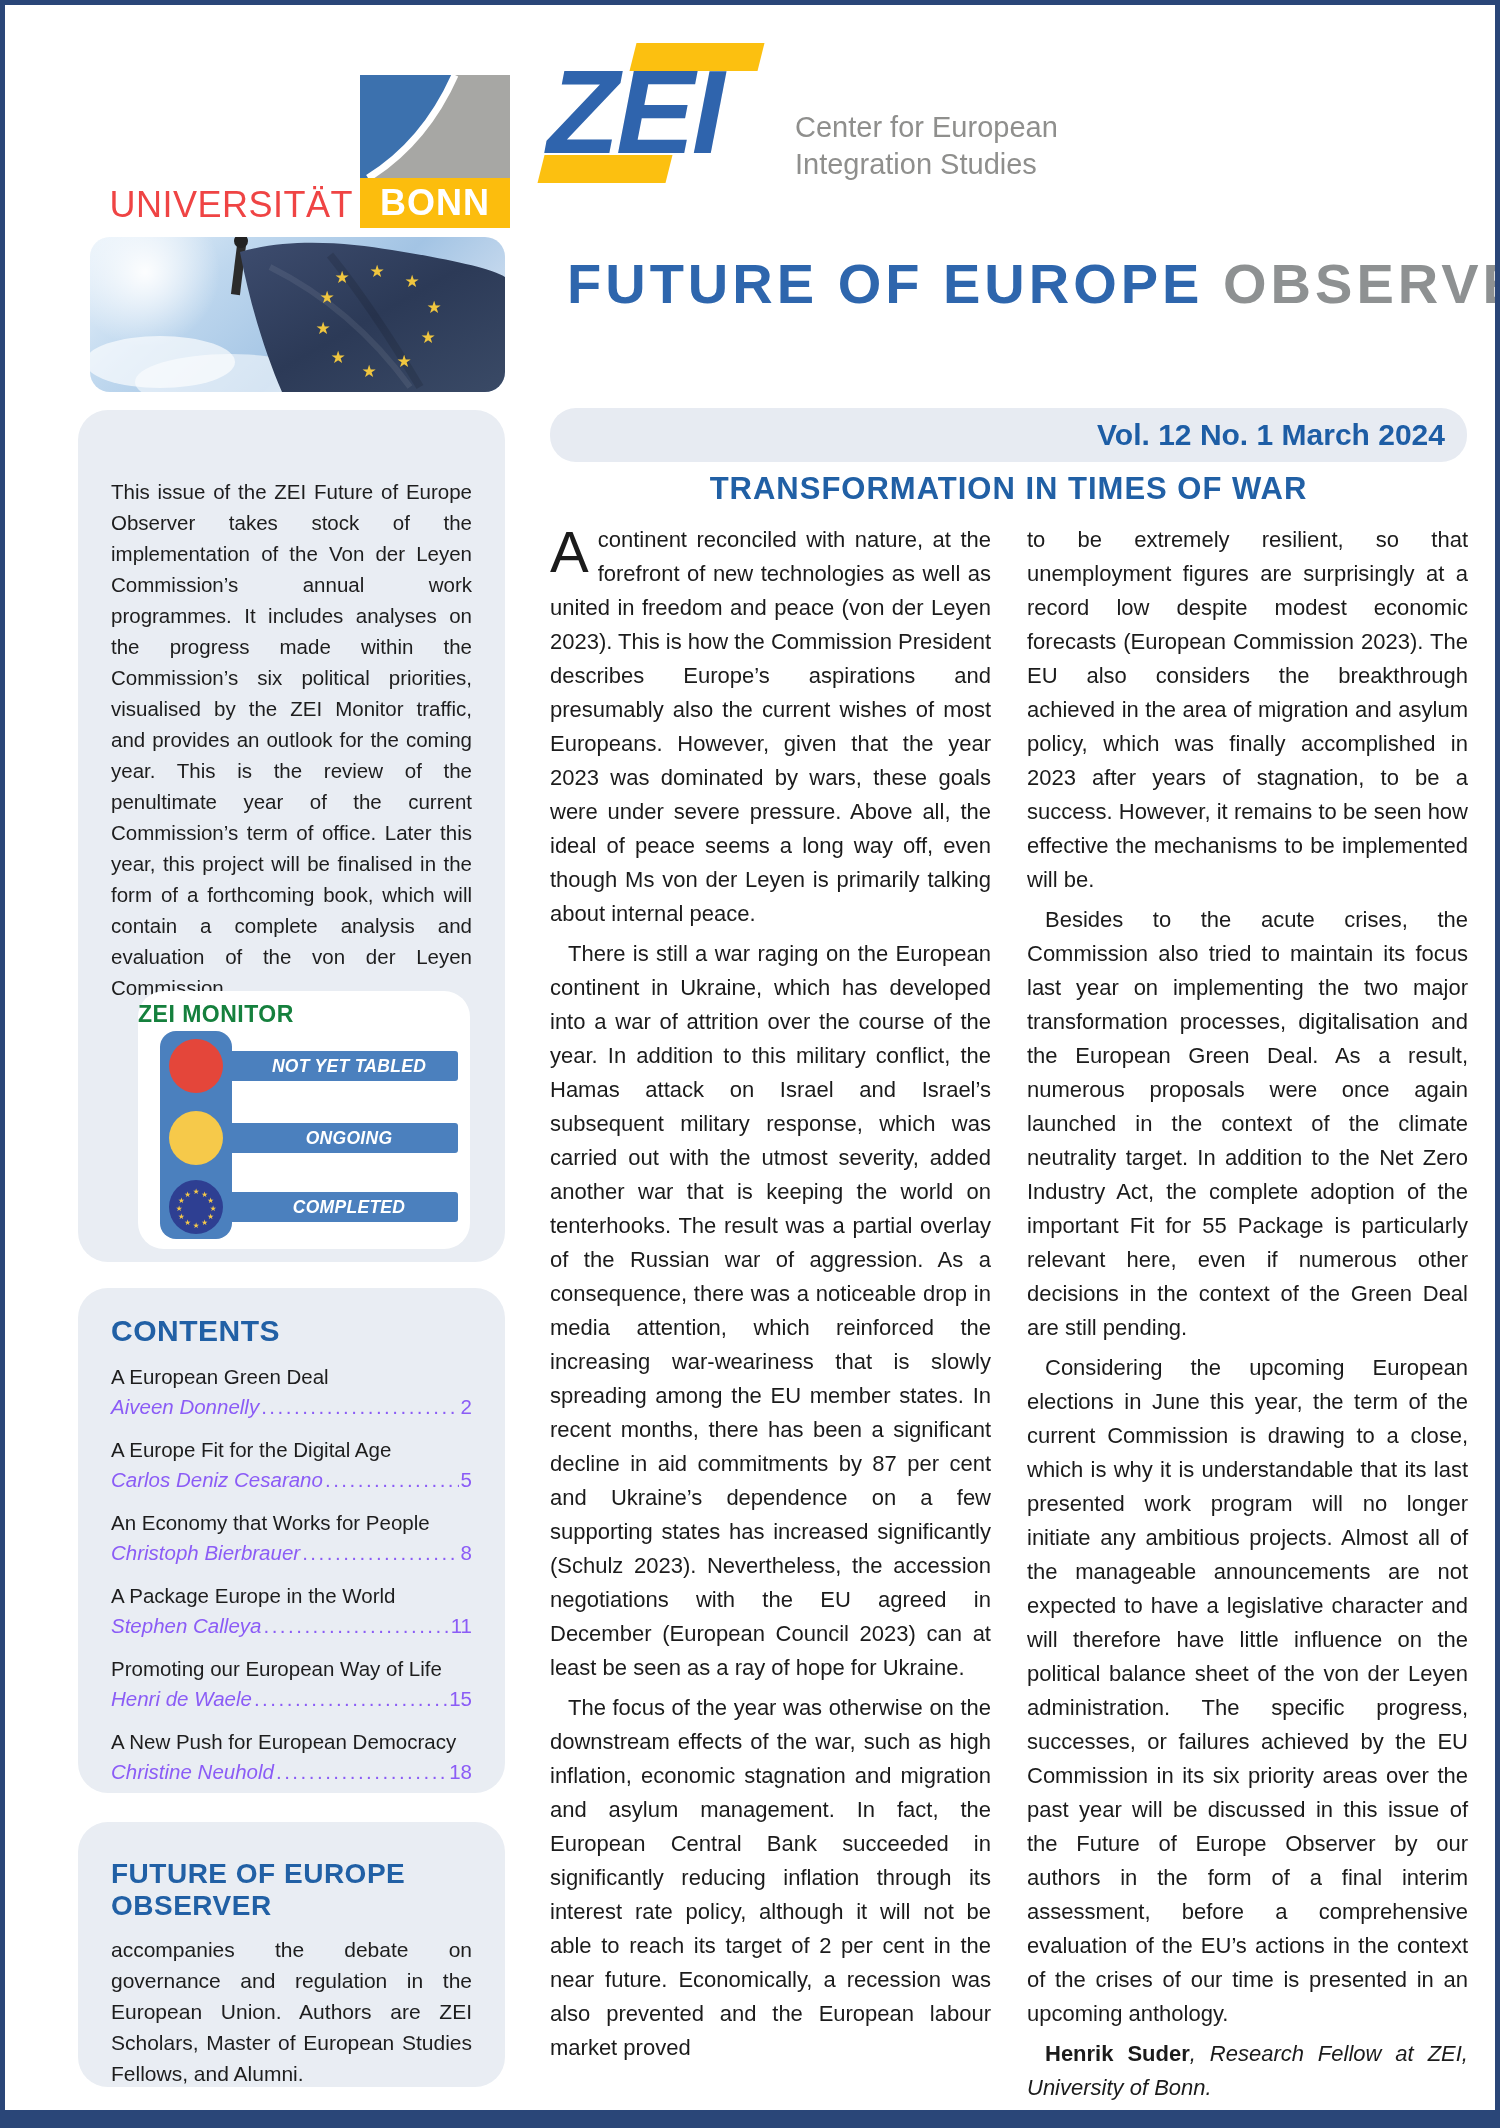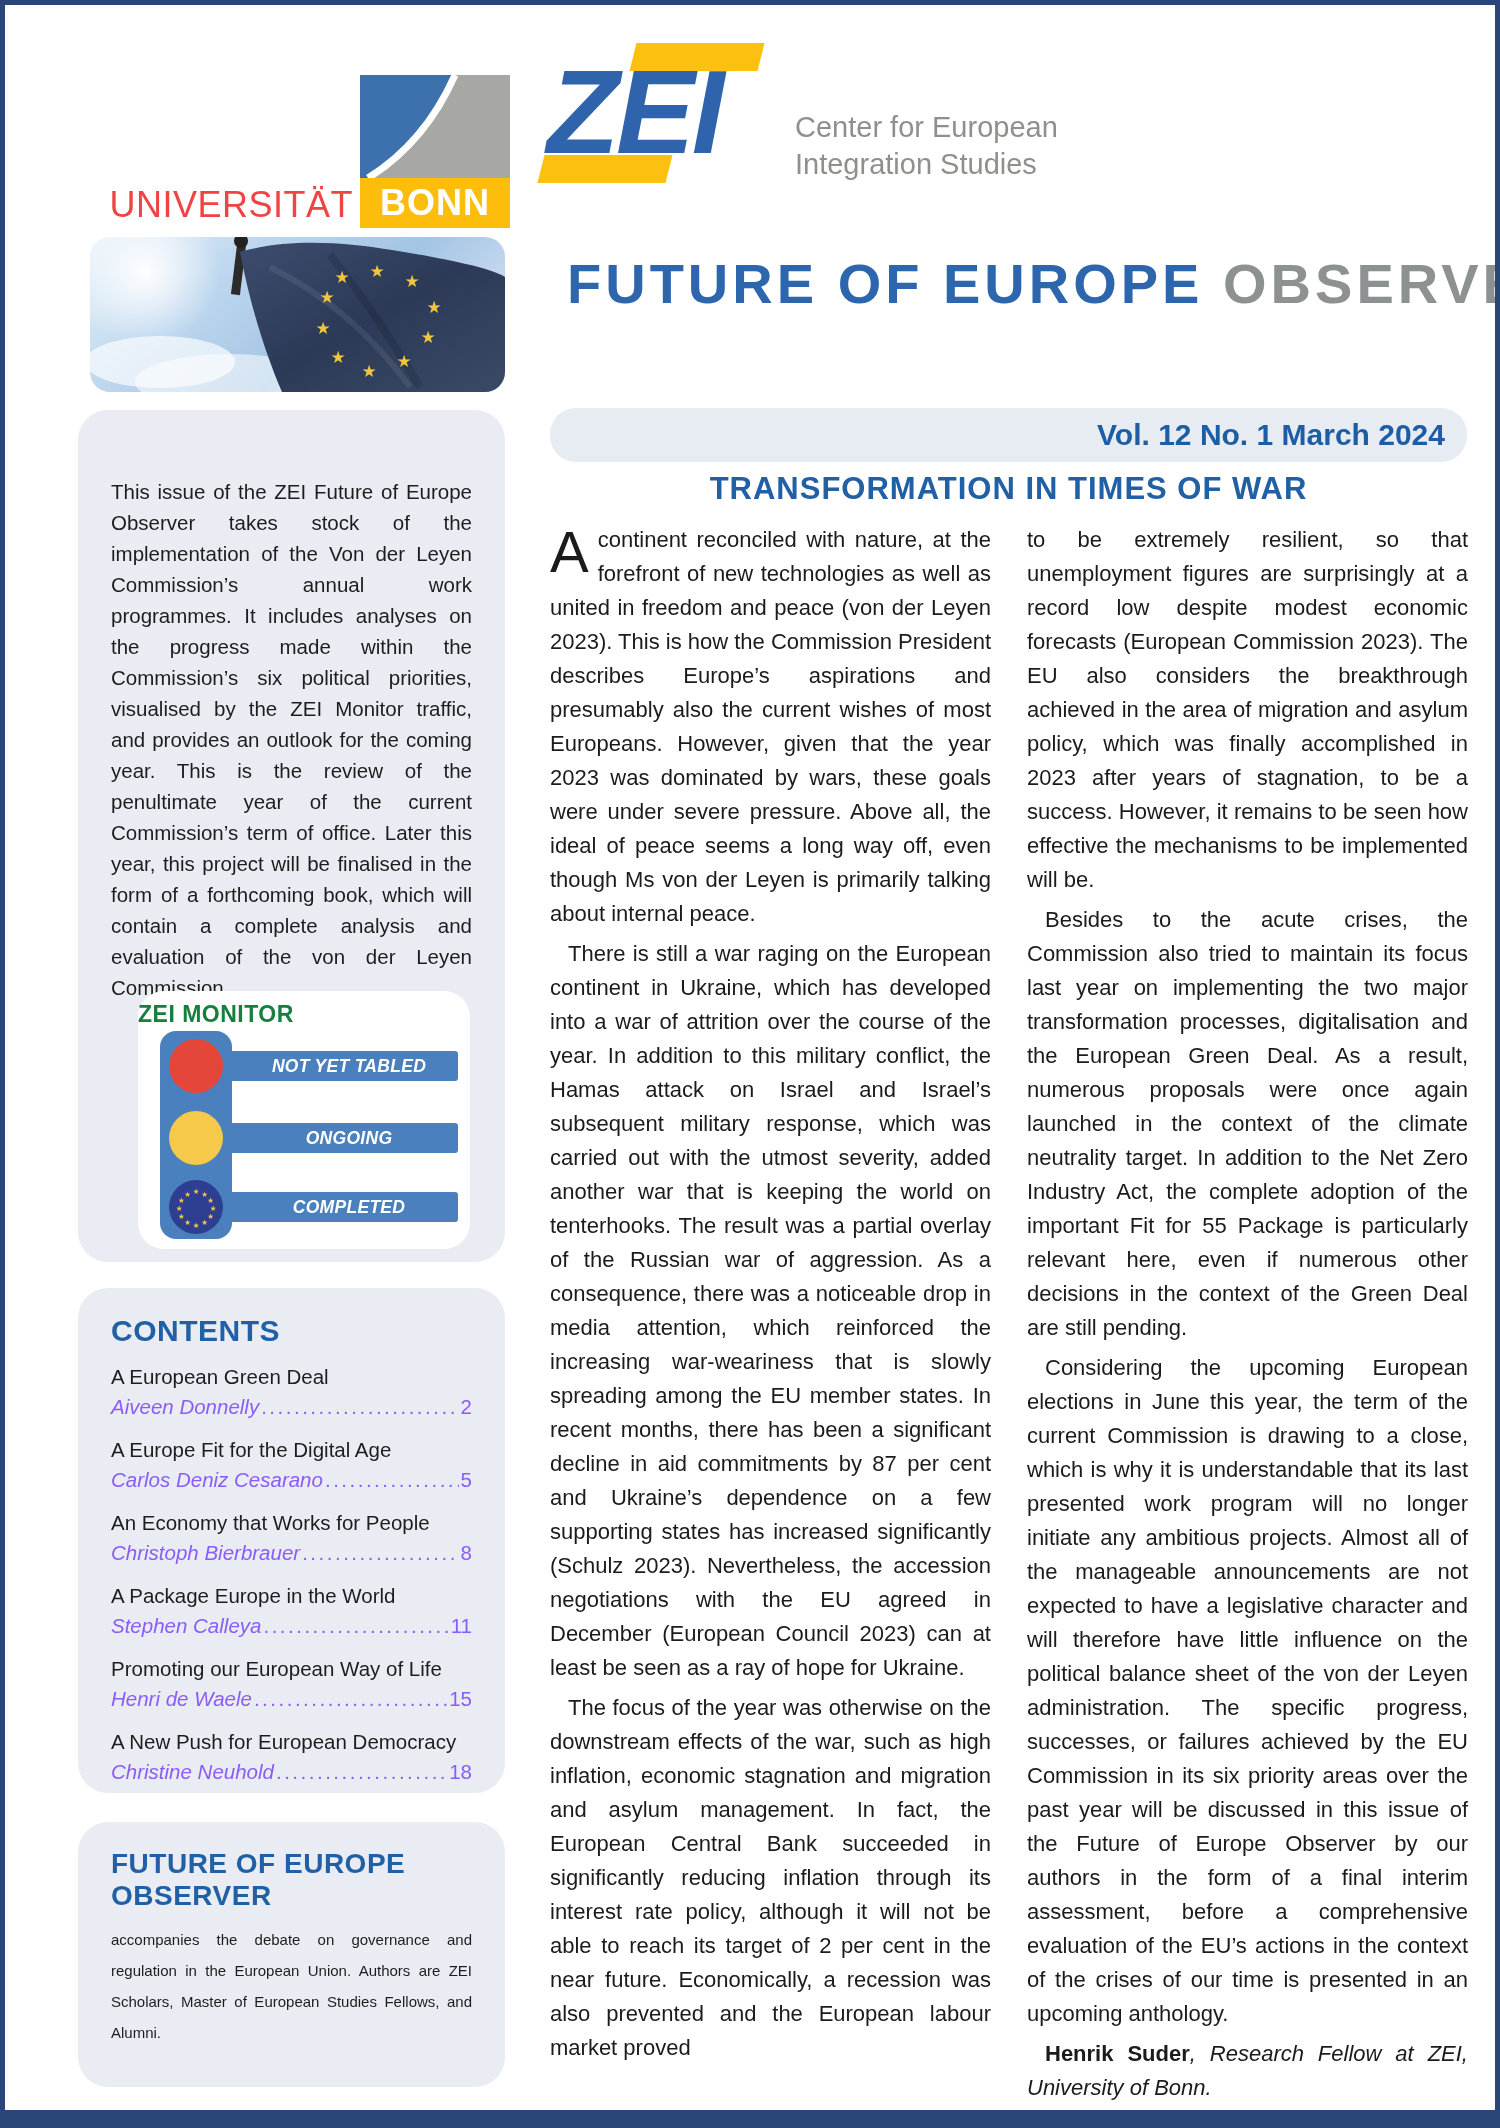--- a/index.html
+++ b/index.html
@@ -60,23 +60,23 @@
   .box-heading{color:#2160a5; font-weight:bold; font-size:30px; letter-spacing:.5px;}
   .toc-list{margin-top:14px;}
   .toc-item{margin-bottom:13px;}
   .toc-title{font-size:20.5px; line-height:30px; white-space:nowrap; color:#1d1d1d;}
   .toc-author-row{display:flex; align-items:center; font-size:20.5px; line-height:30px; color:#8b5cf6;}
   .toc-author{font-style:italic; white-space:nowrap;}
   .toc-dots{flex:1; overflow:hidden; white-space:nowrap; margin:0 2px;}
   .toc-dots::after{content:"......................................................."; letter-spacing:2.5px;}
   .toc-page{white-space:nowrap;}
 
-  .about-box{left:73px; top:1817px; width:427px; height:265px; padding:26px 33px 0;}
+  .about-box{left:73px; top:1817px; width:427px; height:265px; padding:36px 33px 0;}
   .about-heading{color:#2160a5; font-weight:bold; font-size:28px; letter-spacing:.5px;}
-  .about-text{margin-top:12px; font-size:15px; line-height:31px; text-align:justify; color:#1d1d1d;}
+  .about-text{margin-top:12px; font-size:21px; line-height:31px; text-align:justify; color:#1d1d1d;}
 
   
   .issue-bar{left:545px; top:403px; width:917px; height:54px; background:#e7ebf2;
     border-radius:26px; box-sizing:border-box; text-align:right; padding-right:22px;
     line-height:54px; color:#1d5da5; font-weight:bold; font-size:30px;}
   .headline{left:545px; top:466px; width:917px; text-align:center;
     color:#2160a5; font-weight:bold; font-size:31px; letter-spacing:1px;}
   .body-col{top:518px; width:441px; font-size:22px; line-height:34px; text-align:justify;
     color:#1b1b1b;}
   .col1{left:545px;} .col2{left:1022px;}

